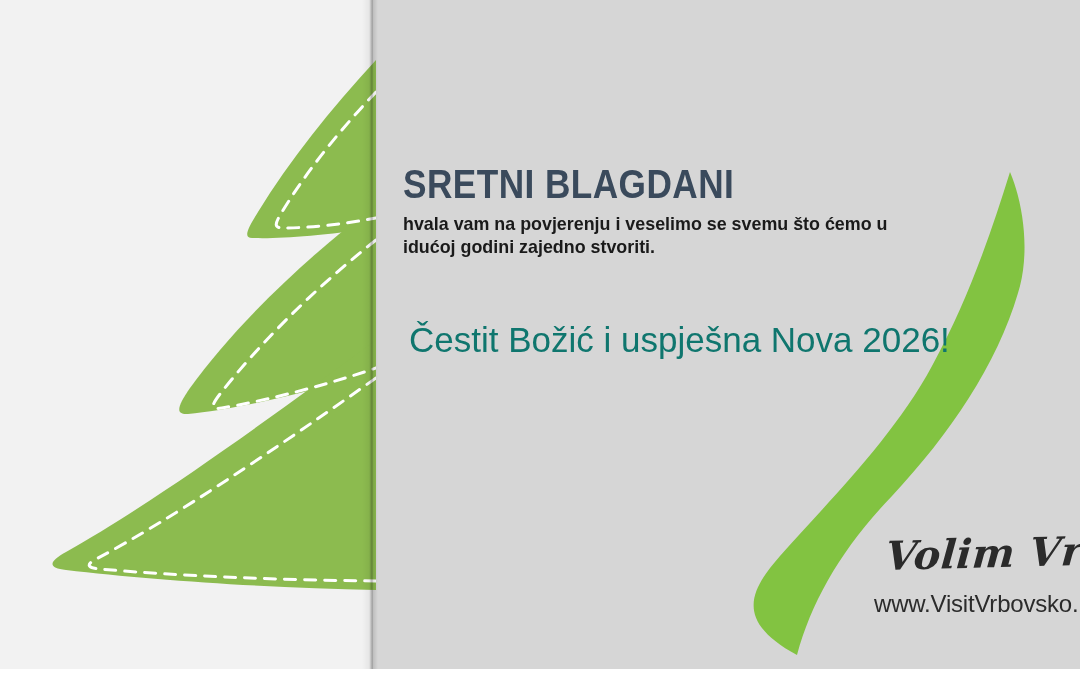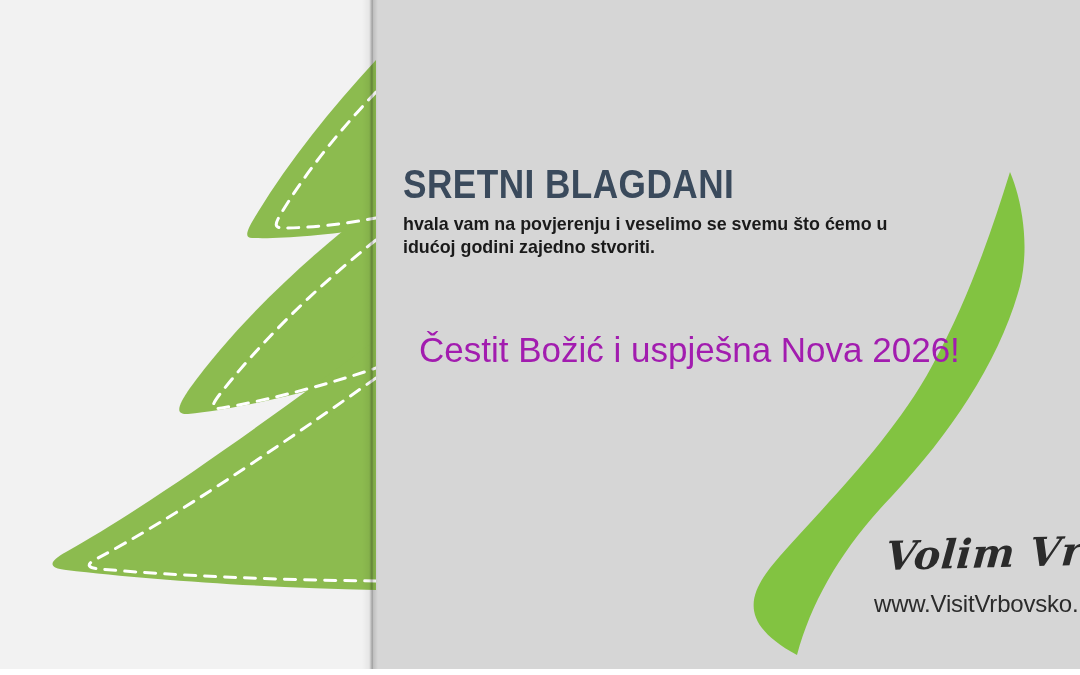--- a/index.html
+++ b/index.html
@@ -94,26 +94,26 @@
     line-height: 23px;
     color: #1a1a1a;
     transform: scaleX(0.94);
     transform-origin: left top;
     width: 560px;
   }
   .greeting {
     position: absolute;
     left: 403px;
     top: 313px;
-    margin: 16px;
+    margin: 6px;
     font-family: "Liberation Sans", sans-serif;
     font-weight: normal;
     font-size: 35px;
     line-height: 42px;
-    color: #a21caf;
+    color: #0f766e;
     white-space: nowrap;
   }
 
   
   .signature {
     position: absolute;
     left: 884px;
     top: 533px;
     font-family: "DejaVu Serif", serif;
     font-style: italic;

